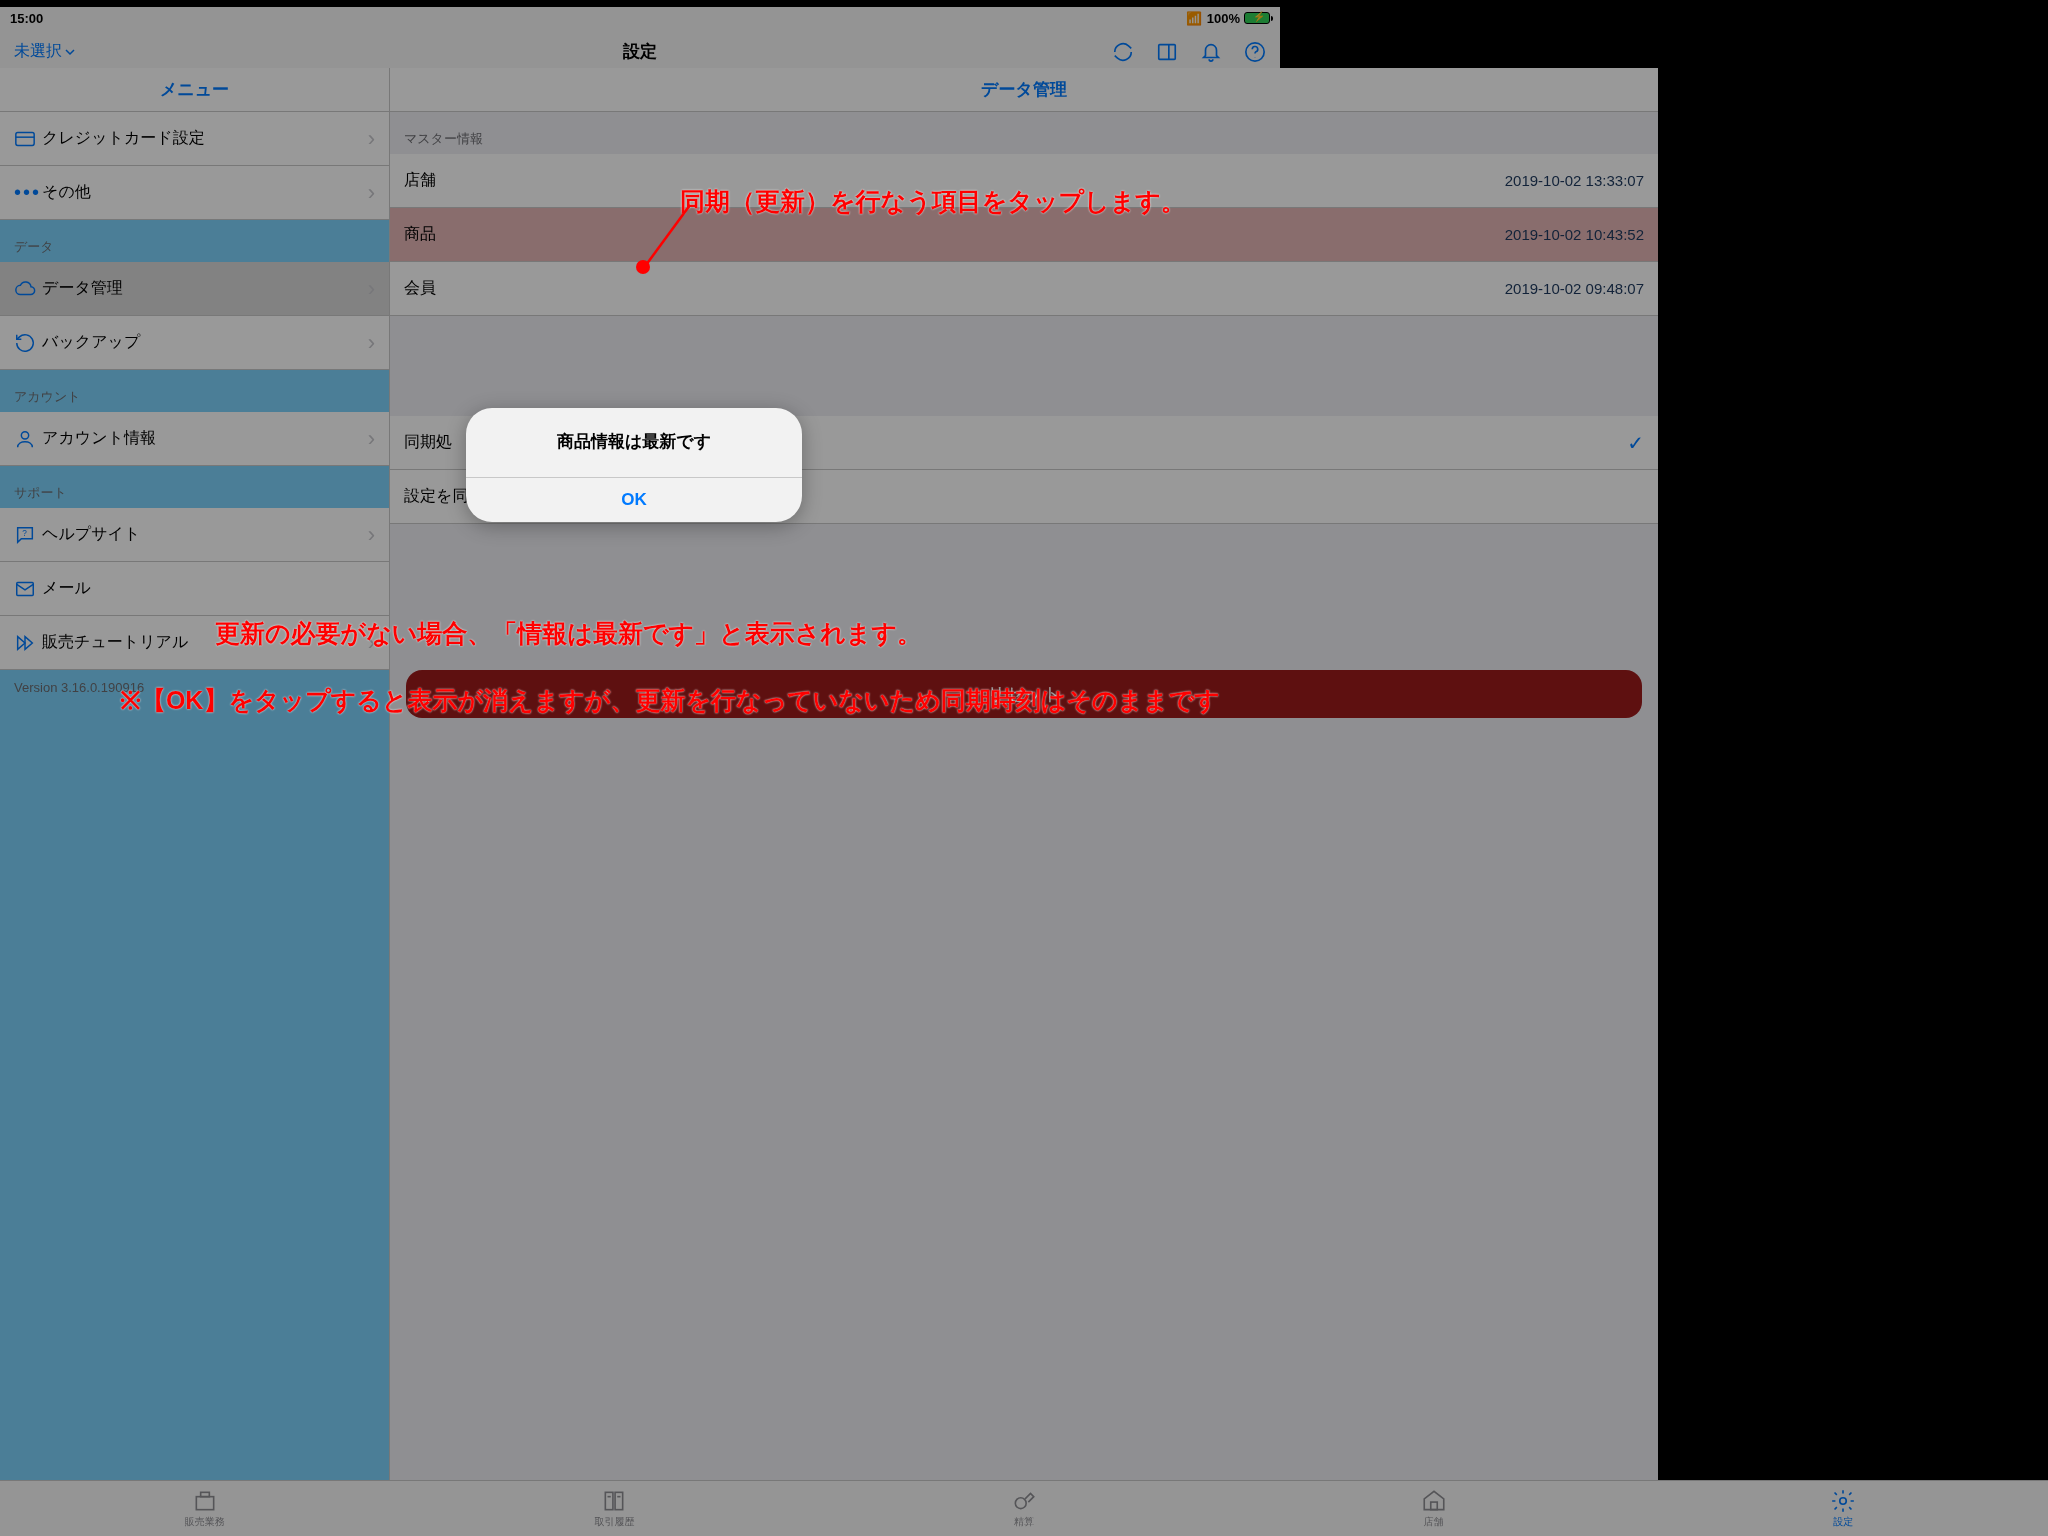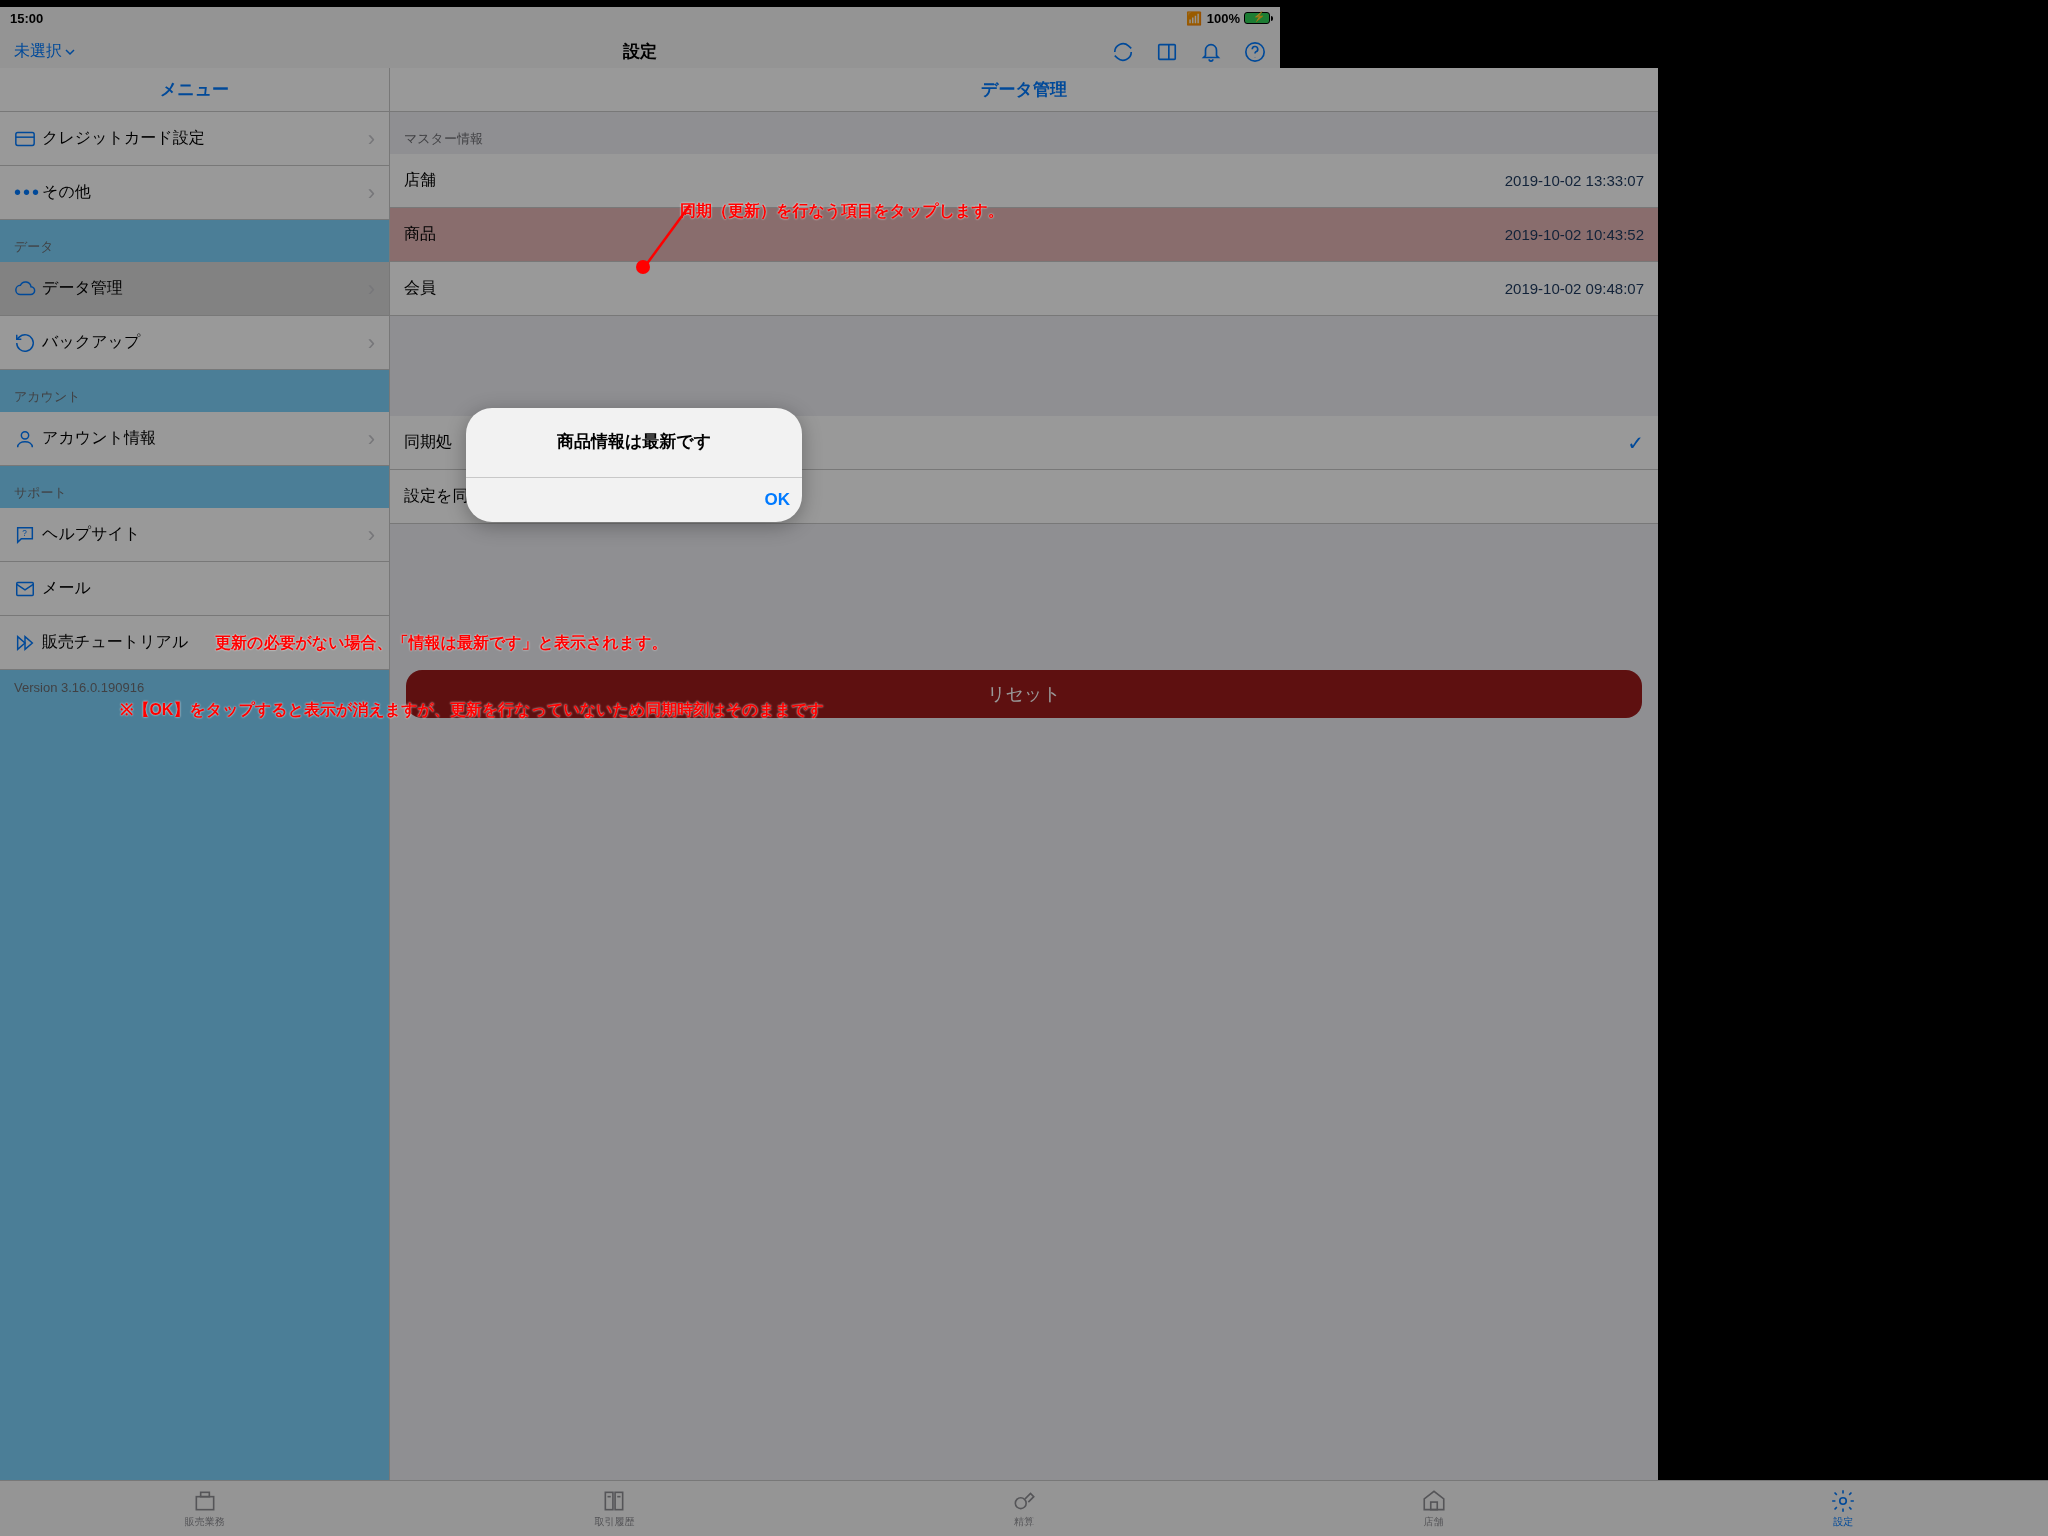--- a/index.html
+++ b/index.html
@@ -47,24 +47,24 @@
 .tab.active { color: #007aff; }
 .tab svg { width: 26px; height: 26px; stroke: currentColor; fill: none; stroke-width: 1.5; }
 
 
 .dim { position: absolute; inset: 0; background: rgba(0,0,0,0.4); }
 
 
 .alert { position: absolute; left: 466px; top: 408px; width: 336px; background: #f2f2f2; border-radius: 26px; overflow: hidden; box-shadow: 0 4px 20px rgba(0,0,0,0.3); }
 .alert-title { text-align: center; font-size: 17px; font-weight: 600; padding: 22px 16px 24px; color: #000; }
 .alert-sep { height: 1px; background: #c8c8c8; }
-.alert-btn { text-align: right; color: #007aff; font-size: 17px; font-weight: 600; padding: 12px; }
-
-
-.anno { position: absolute; color: #ff0000; font-weight: 700; font-size: 16px; text-shadow: 0 0 2px #fff; margin-top: 16px; }
+.alert-btn { text-align: center; color: #007aff; font-size: 17px; font-weight: 600; padding: 12px; }
+
+
+.anno { position: absolute; color: #ff0000; font-weight: 700; font-size: 25px; text-shadow: 0 0 2px #fff; }
 .anno-line { position: absolute; }
 .red-dot { position: absolute; width: 14px; height: 14px; background: #ff0000; border-radius: 50%; }
 </style>
 </head>
 <body>
 
 <div class="status-bar">
   <span>15:00</span>
   <div class="right">
     <span class="wifi-icon"></span>

